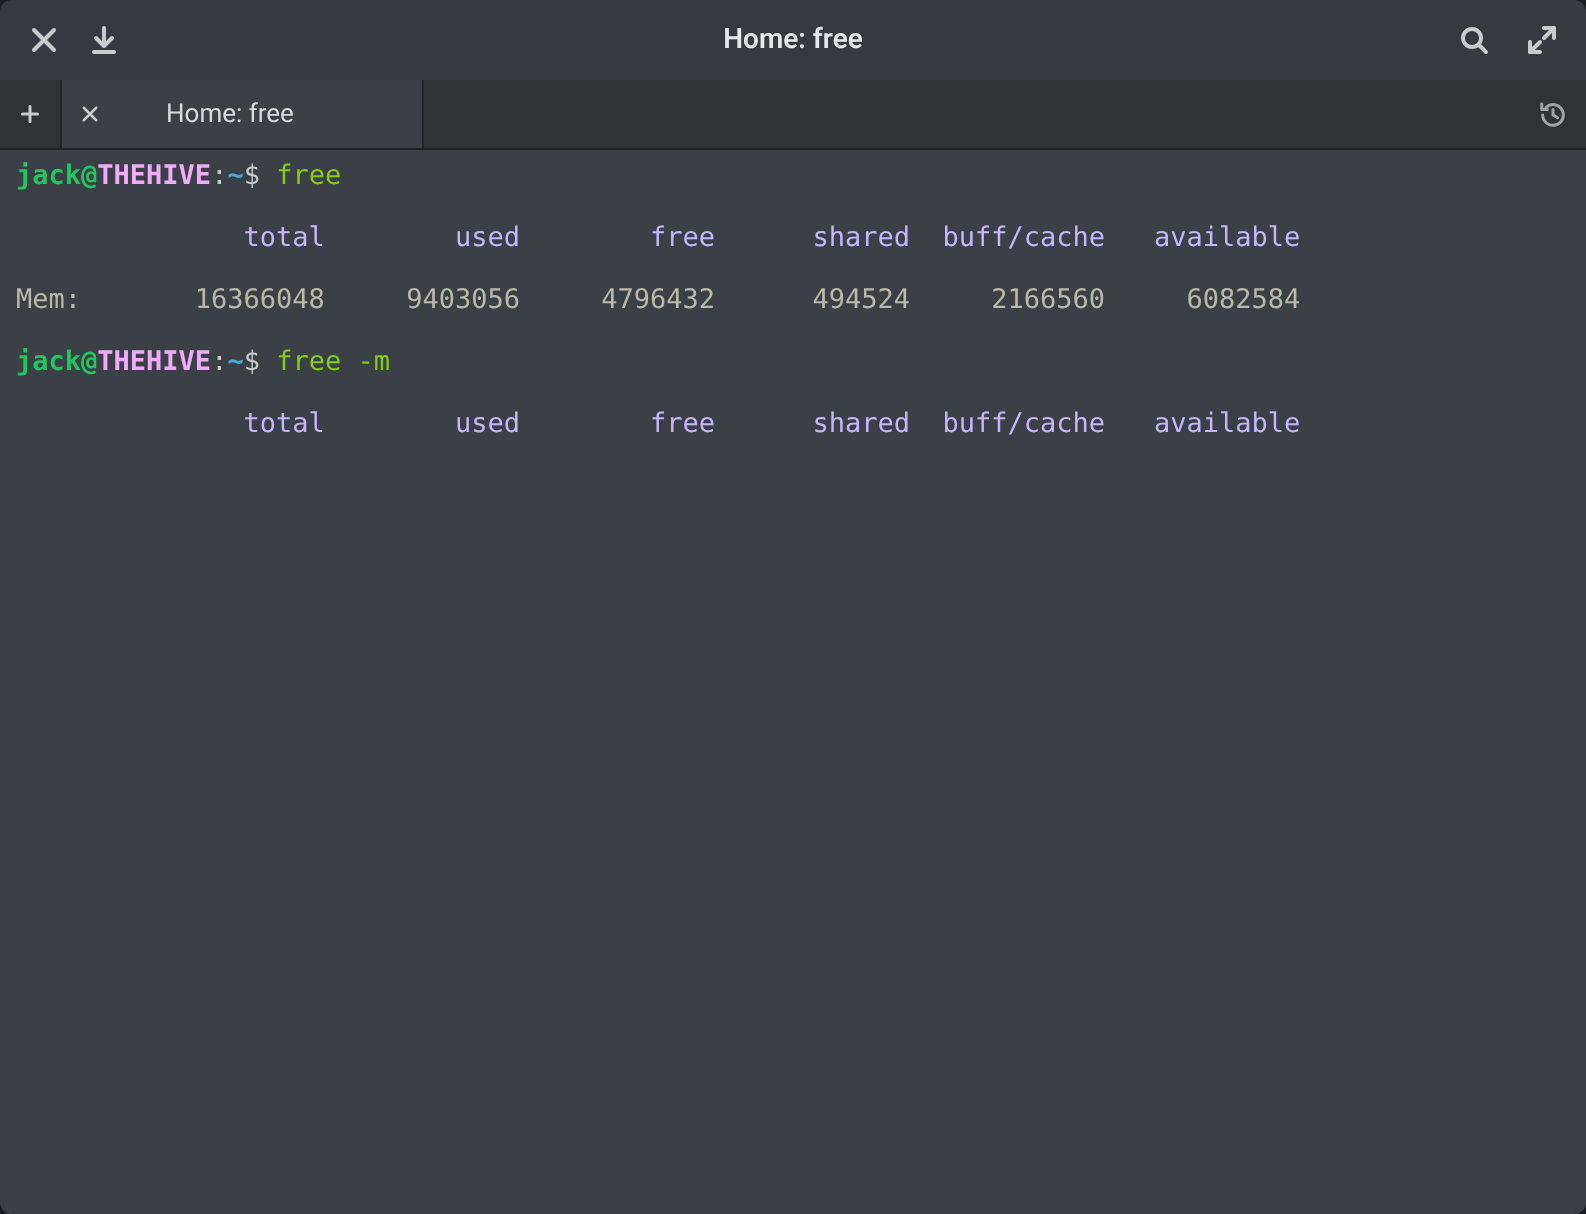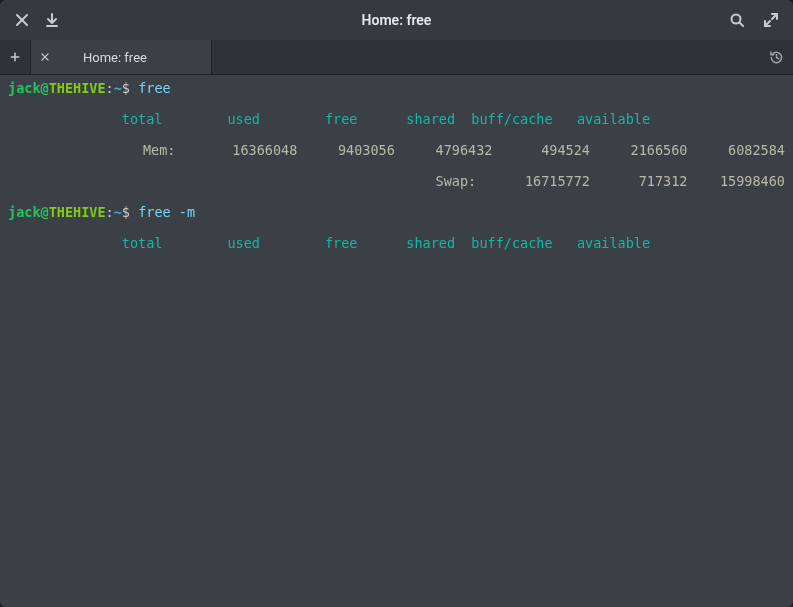--- a/index.html
+++ b/index.html
@@ -115,26 +115,26 @@
     padding: 6px 8px;
     font-family: "DejaVu Sans Mono", "Menlo", "Consolas", monospace;
     font-size: 13.5px;
     line-height: 1.15;
     color: #c8cccd;
     white-space: pre;
     overflow: hidden;
   }
   .term-line { display: block; }
   .c-user { color: #22c55e; font-weight: bold; }
-  .c-host { color: #84cc16; font-weight: bold; }
+  .c-host { color: #f0abfc; font-weight: bold; }
   .c-path { color: #4aa8d8; font-weight: bold; }
   .c-sep  { color: #c8cccd; }
-  .c-cmd  { color: #7dd3fc; }
-  .c-hdr  { color: #14b8a6; }
-  .c-row  { color: #b9b9a7; text-align: right; }
+  .c-cmd  { color: #84cc16; }
+  .c-hdr  { color: #c4b5fd; }
+  .c-row  { color: #b9b9a7; }
 </style>
 </head>
 <body>
 
 <div class="window">
 
   <div class="titlebar">
     <div class="left-controls">
       <span class="icon-btn">
         <svg viewBox="0 0 16 16" stroke="currentColor" stroke-width="2" fill="none" stroke-linecap="round">
@@ -190,18 +190,17 @@
         <path d="M2.5 8a5.5 5.5 0 1 0 1.8-4.1"></path>
         <polyline points="2,2 2,5 5,5"></polyline>
         <polyline points="8,5 8,8 10.5,9.5"></polyline>
       </svg>
     </div>
   </div>
 
   <div class="terminal"><span class="term-line"><span class="c-user">jack</span><span class="c-user">@</span><span class="c-host">THEHIVE</span><span class="c-sep">:</span><span class="c-path">~</span><span class="c-sep">$</span><span class="c-cmd"> </span><span class="c-cmd">free</span></span>
 <span class="term-line c-hdr">              total        used        free      shared  buff/cache   available</span>
 <span class="term-line c-row">Mem:       16366048     9403056     4796432      494524     2166560     6082584</span>
-<span class="term-line c-row">Swap:      16715772      717312    15998460</span>
 <span class="term-line"><span class="c-user">jack</span><span class="c-user">@</span><span class="c-host">THEHIVE</span><span class="c-sep">:</span><span class="c-path">~</span><span class="c-sep">$</span><span class="c-cmd"> </span><span class="c-cmd">free -m</span></span>
 <span class="term-line c-hdr">              total        used        free      shared  buff/cache   available</span>
 </div>
 
 </div>
 
 </body></html>

